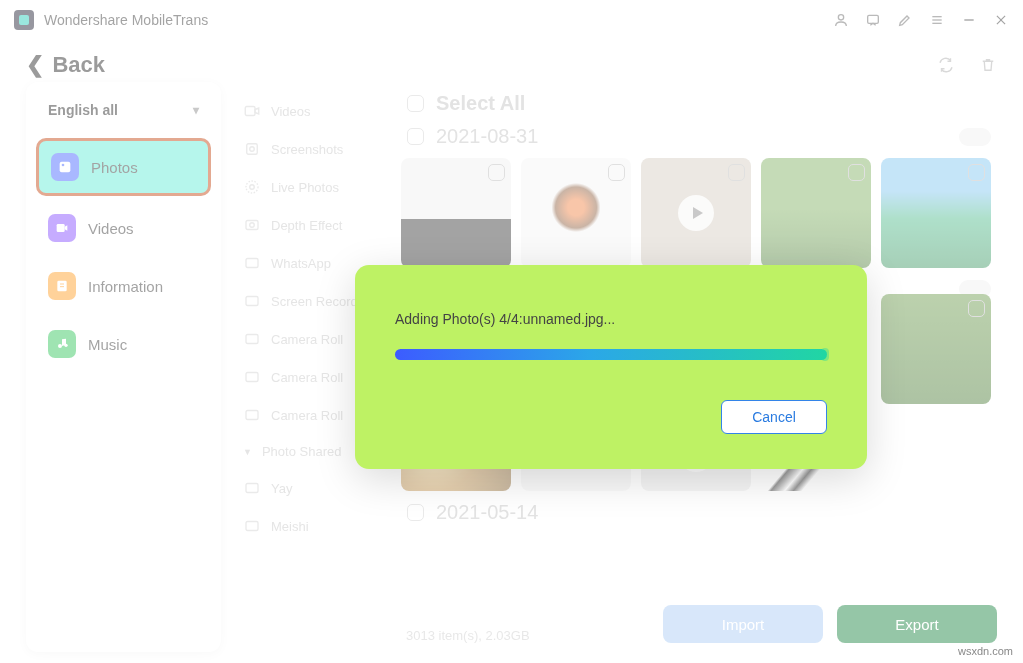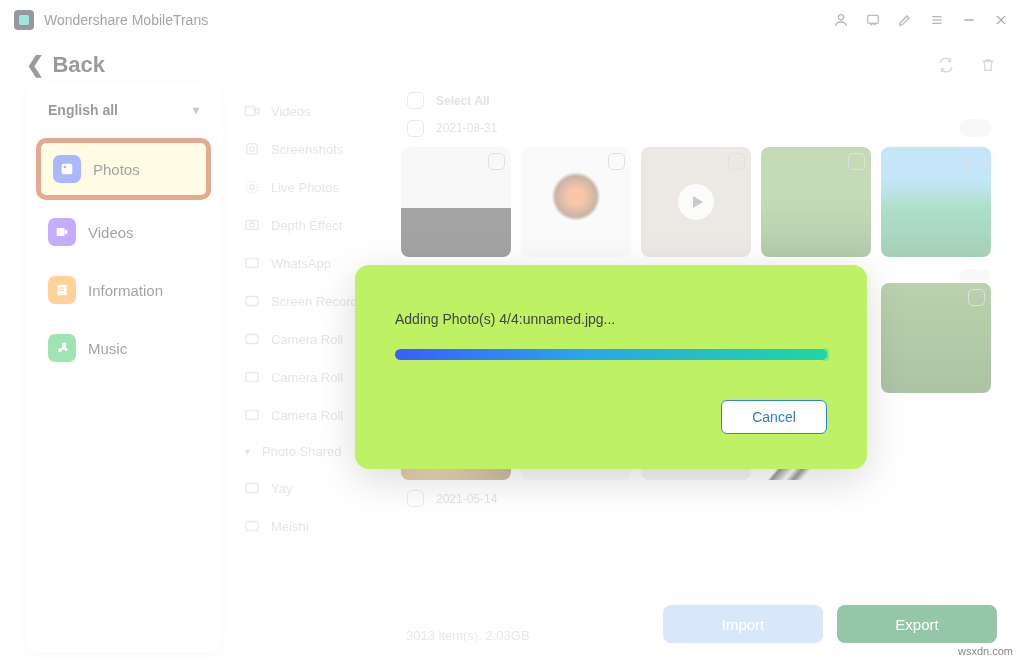--- a/index.html
+++ b/index.html
@@ -18,39 +18,39 @@
     .back-chevron { font-size: 22px; color: #222; font-weight: 600; }
     .back-actions { display: flex; gap: 24px; }
     .action-icon { width: 18px; height: 18px; cursor: pointer; }
     
     .main { display: flex; height: 570px; padding: 0 26px; gap: 0; position: relative; }
     
     .sidebar { width: 195px; background: #fff; border-radius: 12px; padding: 10px; box-shadow: 0 2px 12px rgba(0,0,0,0.06); flex-shrink: 0; }
     .dropdown { display: flex; align-items: center; justify-content: space-between; padding: 10px 12px; font-size: 14px; font-weight: 600; color: #222; cursor: pointer; margin-bottom: 10px; }
     .chev-down { font-size: 12px; color: #888; }
     .side-item { display: flex; align-items: center; gap: 12px; padding: 12px; border-radius: 10px; cursor: pointer; margin-bottom: 6px; }
-    .side-item.active { background: #fef9c3; border: 5px solid #c2410c; }
+    .side-item.active { background: #5eead4; border: 3px solid #c2410c; }
     .side-icon { width: 28px; height: 28px; border-radius: 7px; display: flex; align-items: center; justify-content: center; flex-shrink: 0; }
     .side-icon svg { width: 16px; height: 16px; fill: #fff; }
     .side-label { font-size: 15px; color: #333; font-weight: 500; }
     .ic-photos { background: #4262ff; }
     .ic-videos { background: #8147ff; }
     .ic-info { background: #ff9b21; }
     .ic-music { background: #2bc456; }
     .ic-apps { background: #8862f8; }
     
     .midcol { width: 180px; padding: 10px 0 0 18px; flex-shrink: 0; }
     .mid-item { display: flex; align-items: center; gap: 10px; padding: 10px 4px; color: #c5c5c5; font-size: 13px; cursor: pointer; }
     .mid-icon { width: 18px; height: 18px; flex-shrink:0; }
     
     .content { flex: 1; padding: 10px 8px 0 0; position: relative; }
     .row-head { display: flex; align-items: center; gap: 12px; padding-left: 6px; margin-bottom: 6px; }
     .row-head.sub { margin-top: 10px; }
     .cbx { width: 17px; height: 17px; border: 1.5px solid #d0d0d0; border-radius: 5px; flex-shrink:0; }
-    .row-label { font-size: 12px; color: #c0c0c0; font-weight: 500; }
+    .row-label { font-size: 20px; color: #c0c0c0; font-weight: 500; }
     .row-label.bold { font-weight: 600; }
     .pill { margin-left: auto; width: 32px; height: 18px; border-radius: 9px; background: #efefef; }
     
     .thumbs { display: flex; gap: 10px; margin-top: 10px; }
     .thumb { width: 110px; height: 110px; border-radius: 8px; position: relative; background: #e8e8e8; overflow:hidden; }
     .thumb .cbx { position: absolute; top: 6px; right: 6px; border-color: #bbb; }
     .play { position: absolute; top: 50%; left: 50%; width: 36px; height: 36px; background: rgba(255,255,255,0.8); border-radius: 50%; transform: translate(-50%,-50%); display:flex; align-items:center; justify-content:center; }
     .play::after { content:''; border-left: 10px solid #888; border-top: 6px solid transparent; border-bottom: 6px solid transparent; margin-left:3px; }
     
     .bottom-bar { position: absolute; left: 406px; right: 26px; bottom: 20px; display: flex; align-items: flex-end; gap: 14px; }

